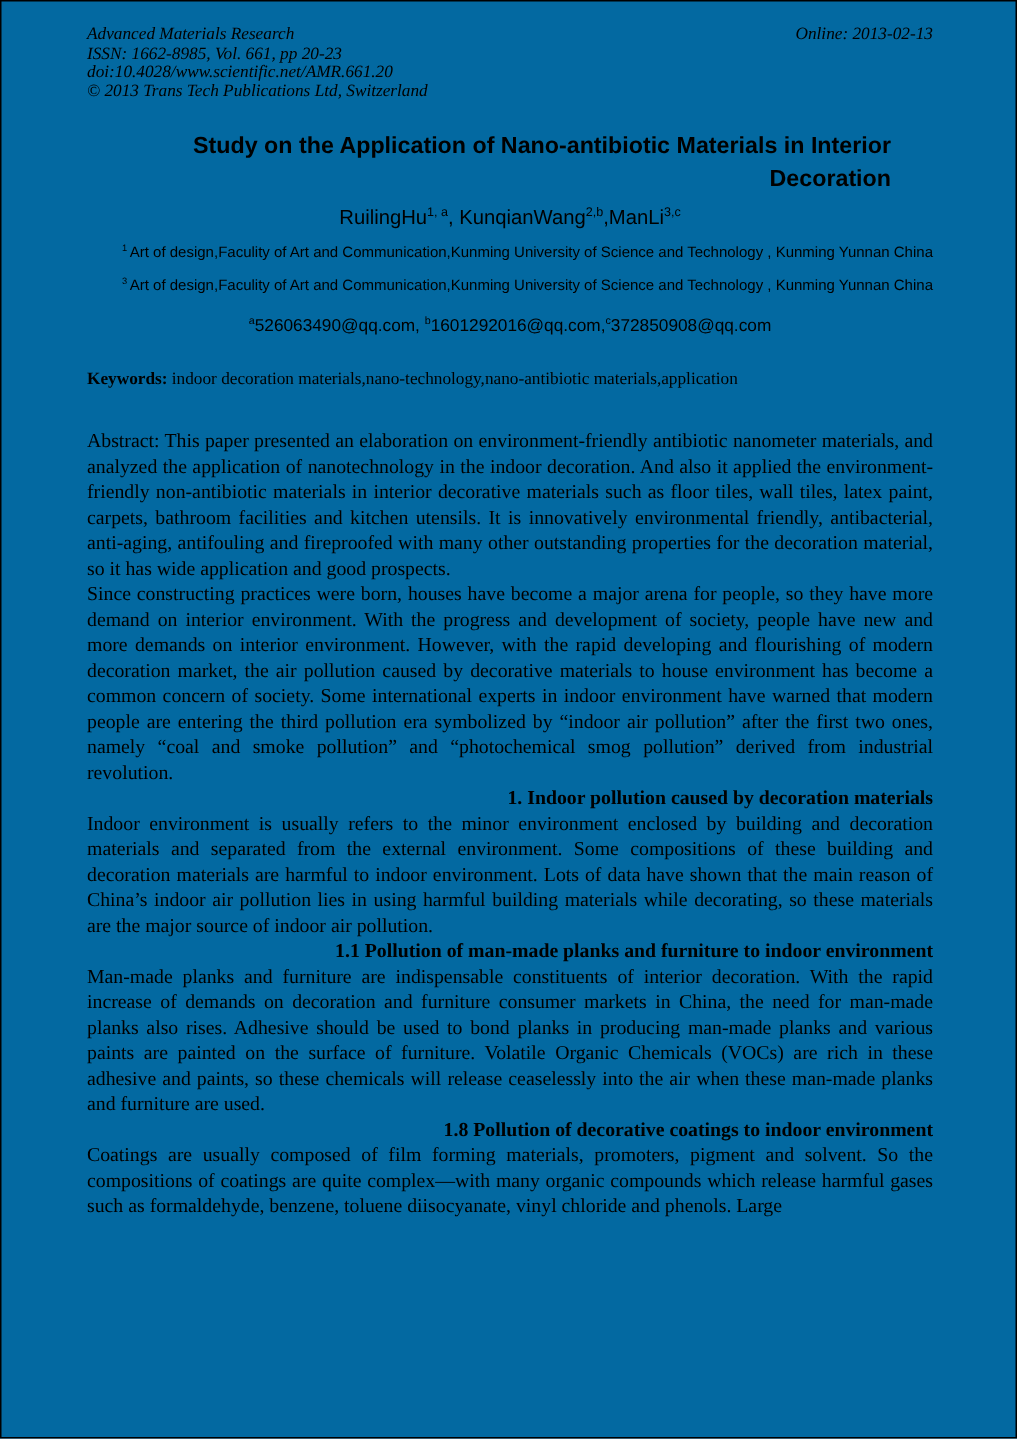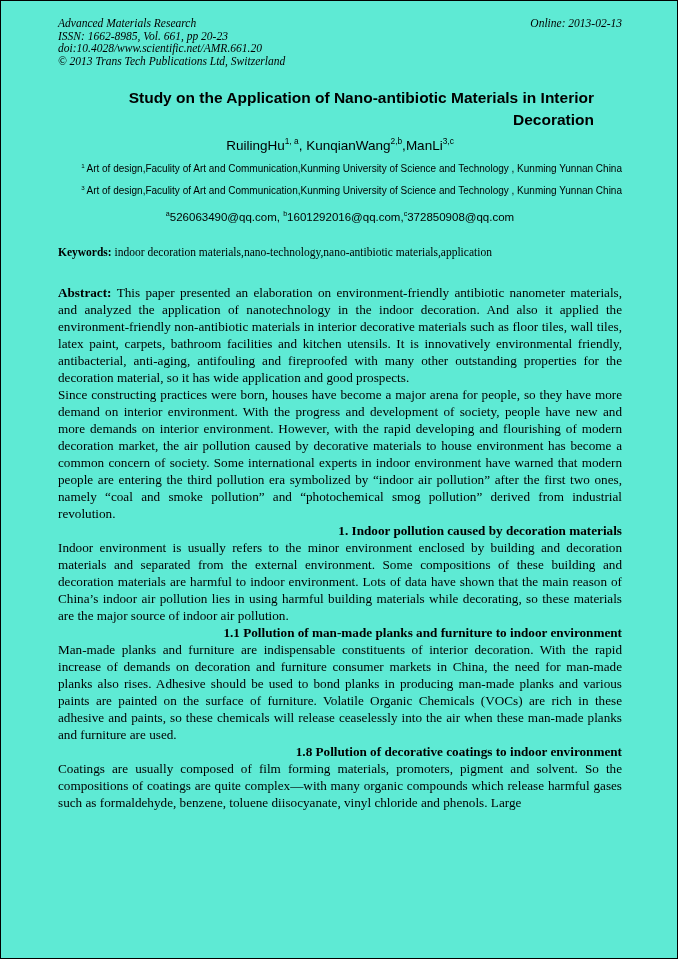--- a/index.html
+++ b/index.html
@@ -1,21 +1,21 @@
 <!DOCTYPE html>
 <html><head>
 <meta charset="utf-8">
 <style>
   html, body { margin: 0; padding: 0; background: #888; }
   .page {
     position: relative;
     width: 678px;
     height: 959px;
     margin: 0 auto;
-    background: #5eead4;
+    background: #0369a1;
     color: #000000;
     box-sizing: border-box;
     border: 1px solid #000000;
     padding: 16px 55px 0 57px;
     overflow: hidden;
   }
   
   .hdr-row {
     display: flex;
     justify-content: space-between;
@@ -73,21 +73,21 @@
     font-family: "Liberation Serif", serif;
     font-size: 13.2px;
     line-height: 17px;
     text-align: justify;
   }
   .content p { margin: 0; }
   .content .sec-heading {
     font-weight: bold;
     text-align: right;
   }
-  .content .par-label { font-weight: bold; }
+  .content .par-label { font-weight: normal; }
 </style>
 </head>
 <body>
 
 <div class="page">
 
   <div class="hdr-row">
     <div class="hdr-left">
       <div>Advanced Materials Research</div>
       <div>ISSN: 1662-8985, Vol. 661, pp 20-23</div>

